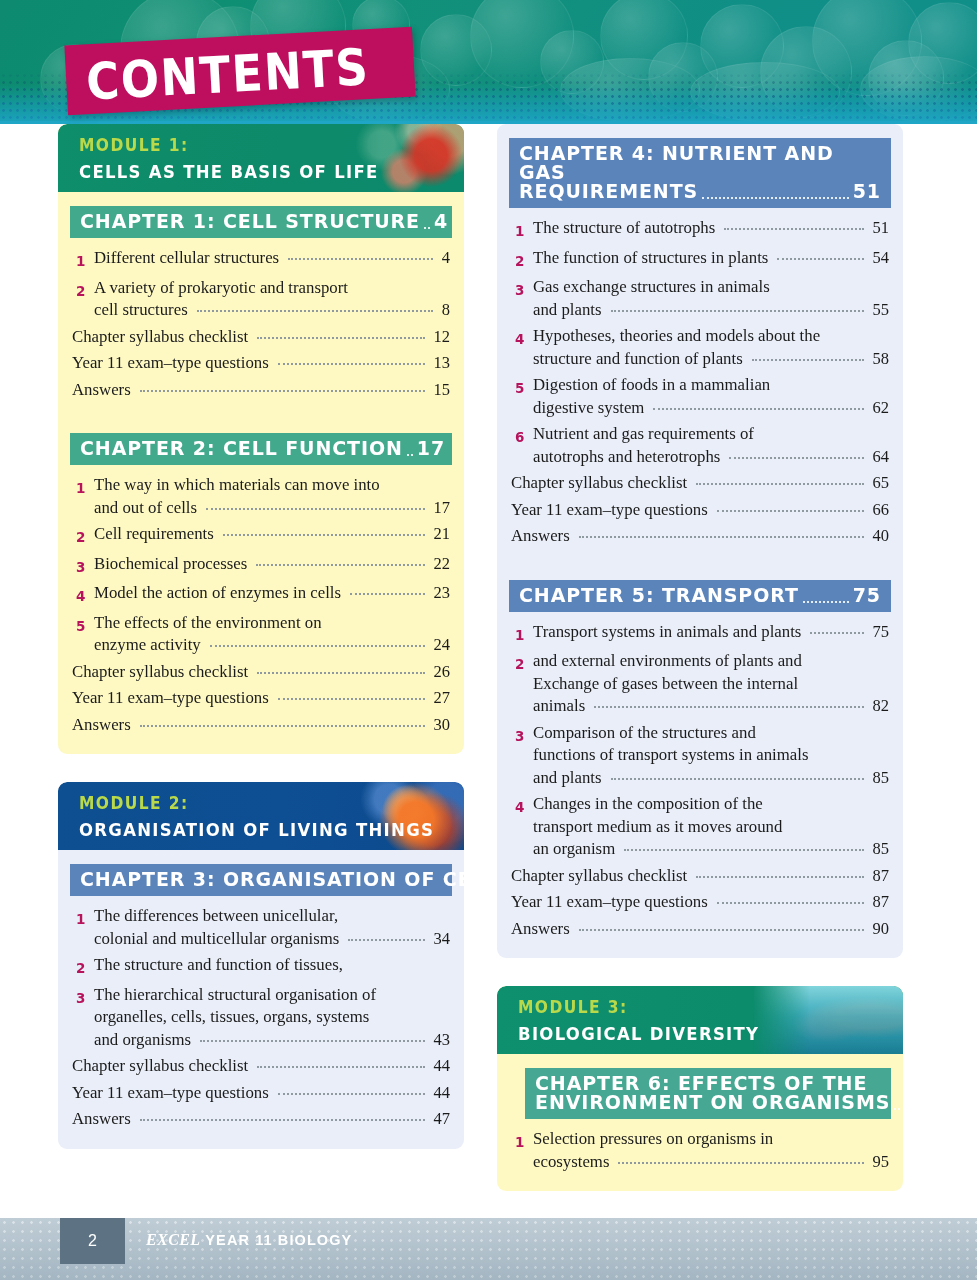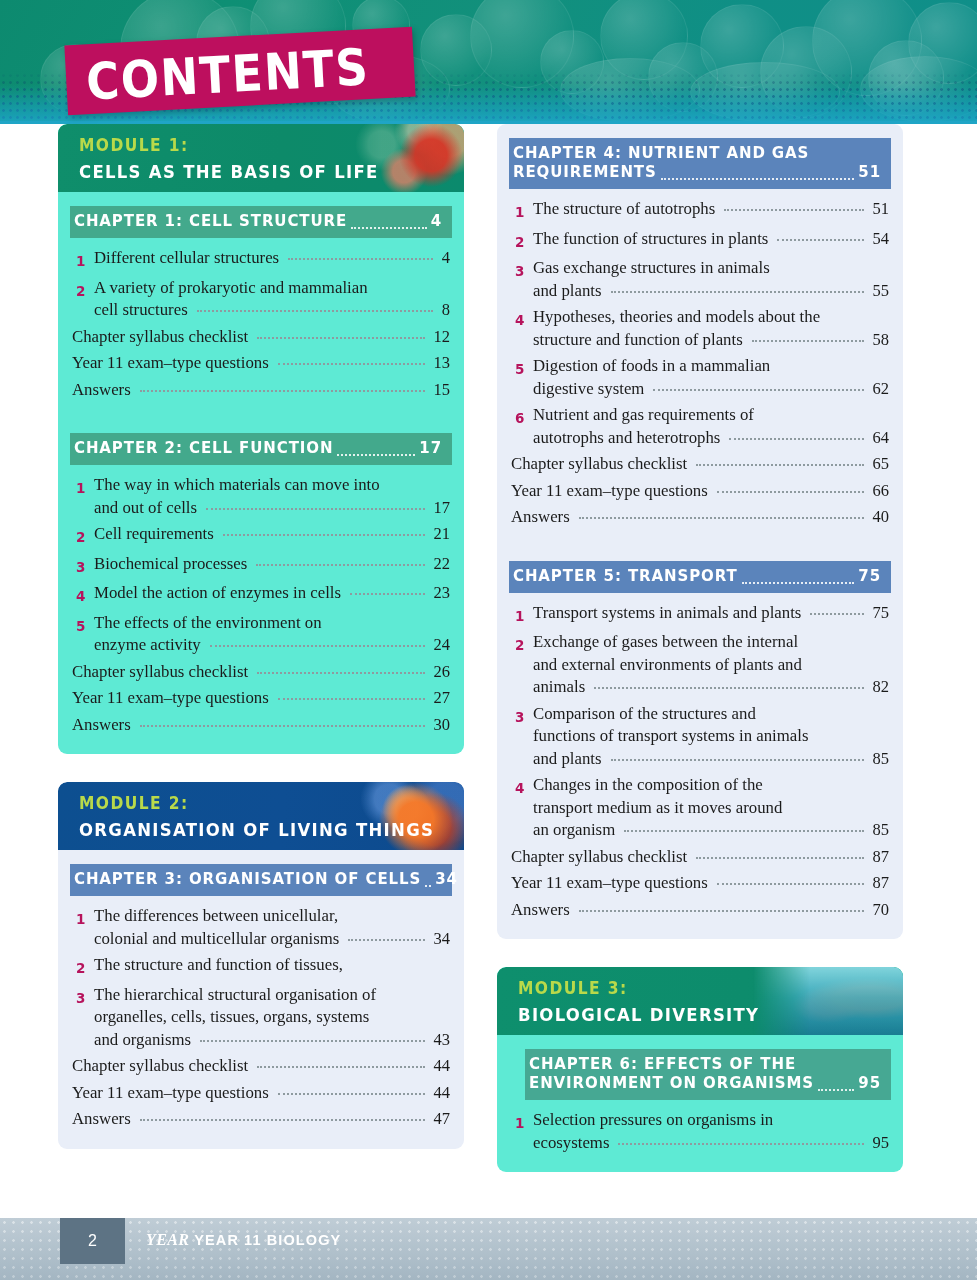--- a/index.html
+++ b/index.html
@@ -97,21 +97,21 @@
   .col-left  { left: 58px; }
   .col-right { left: 497px; }
 
   
   .card {
     position: relative;
     overflow: hidden;
     border-radius: 9px;
     margin-bottom: 28px;
   }
-  .card-green { background: #5eead4; }
+  .card-green { background: #fef9c3; }
   .card-blue  { background: #e9eef8; }
 
   
   .module-banner {
     position: relative;
     height: 68px;
     overflow: hidden;
     border-radius: 9px 9px 0 0;
   }
   .module-banner.mod-green { background: linear-gradient(95deg,#0f8e6b 0%, #0d8a69 55%, #0b8a6d 100%); }
@@ -182,25 +182,25 @@
     line-height: 25px;
     margin-top: 2px;
     transform: scaleY(1.1);
     transform-origin: left top;
     white-space: nowrap;
   }
 
   
   .chapter-bar {
     margin: 14px 12px 0 12px;
-    padding: 6px 10px 7px 4px;
+    padding: 6px 10px 7px 10px;
     color: #ffffff;
     font-family: "DejaVu Sans", sans-serif;
     font-weight: 700;
-    font-size: 15px;
+    font-size: 19px;
     letter-spacing: .9px;
     line-height: 19px;
   }
   .bar-green { background: #43a98c; }
   .bar-blue  { background: #5b84bb; }
   .bar-teal  { background: #46a893; margin-left: 28px; }
 
   .chapter-bar .cb-row {
     display: flex;
     align-items: flex-end;
@@ -382,21 +382,21 @@
               <div class="leader-row">
                 <span class="leader-text ">Different cellular structures</span>
                 <span class="leader-dots"></span>
                 <span class="leader-page">4</span>
               </div>
             </div>
           </div>
           <div class="entry">
             <div class="entry-num">2</div>
             <div class="entry-body">
-              <span class="entry-line">A variety of prokaryotic and mammalian</span>
+              <span class="entry-line">A variety of prokaryotic and transport</span>
               <div class="leader-row">
                 <span class="leader-text ">cell structures</span>
                 <span class="leader-dots"></span>
                 <span class="leader-page">8</span>
               </div>
             </div>
           </div>
           <div class="entry plain">
             <div class="entry-num"></div>
             <div class="entry-body">
@@ -720,22 +720,22 @@
               <div class="leader-row">
                 <span class="leader-text ">Transport systems in animals and plants</span>
                 <span class="leader-dots"></span>
                 <span class="leader-page">75</span>
               </div>
             </div>
           </div>
           <div class="entry">
             <div class="entry-num">2</div>
             <div class="entry-body">
+              <span class="entry-line">and external environments of plants and</span>
               <span class="entry-line">Exchange of gases between the internal</span>
-              <span class="entry-line">and external environments of plants and</span>
               <div class="leader-row">
                 <span class="leader-text ">animals</span>
                 <span class="leader-dots"></span>
                 <span class="leader-page">82</span>
               </div>
             </div>
           </div>
           <div class="entry">
             <div class="entry-num">3</div>
             <div class="entry-body">
@@ -779,21 +779,21 @@
                 <span class="leader-page">87</span>
               </div>
             </div>
           </div>
           <div class="entry plain">
             <div class="entry-num"></div>
             <div class="entry-body">
               <div class="leader-row">
                 <span class="leader-text ">Answers</span>
                 <span class="leader-dots"></span>
-                <span class="leader-page">70</span>
+                <span class="leader-page">90</span>
               </div>
             </div>
           </div>
         </div>
       </div>
       <div class="card card-green">
         <div class="module-banner mod-teal">
           <div class="module-art">
             <div class="art-frog"></div>
           </div>
@@ -825,16 +825,16 @@
         </div>
       </div>
     </div>
 </div>
 
 <div class="footer">
   <div class="footer-dots"></div>
   <div class="footer-wash"></div>
   <div class="footer-pagebox">2</div>
   <div class="footer-title">
-    <span class="footer-excel">YEAR</span>
+    <span class="footer-excel">EXCEL</span>
     <span>YEAR 11 BIOLOGY</span>
   </div>
 </div>
 
 </body></html>

